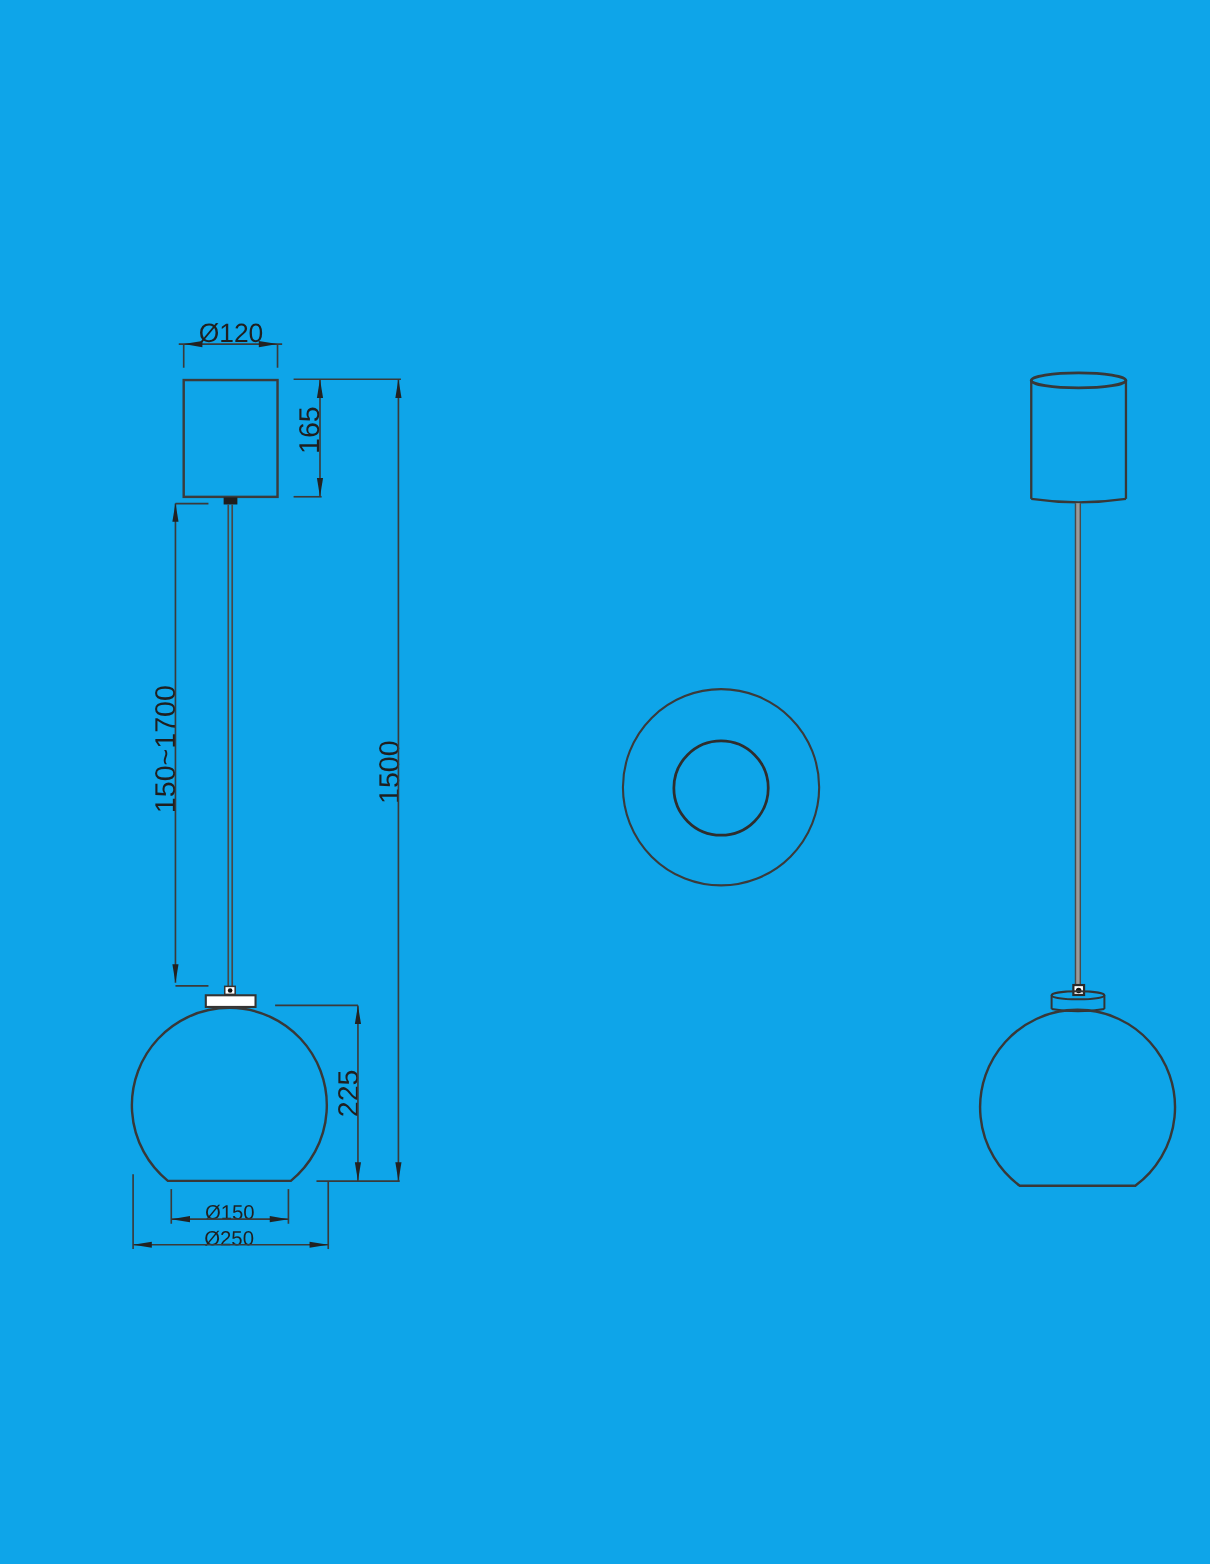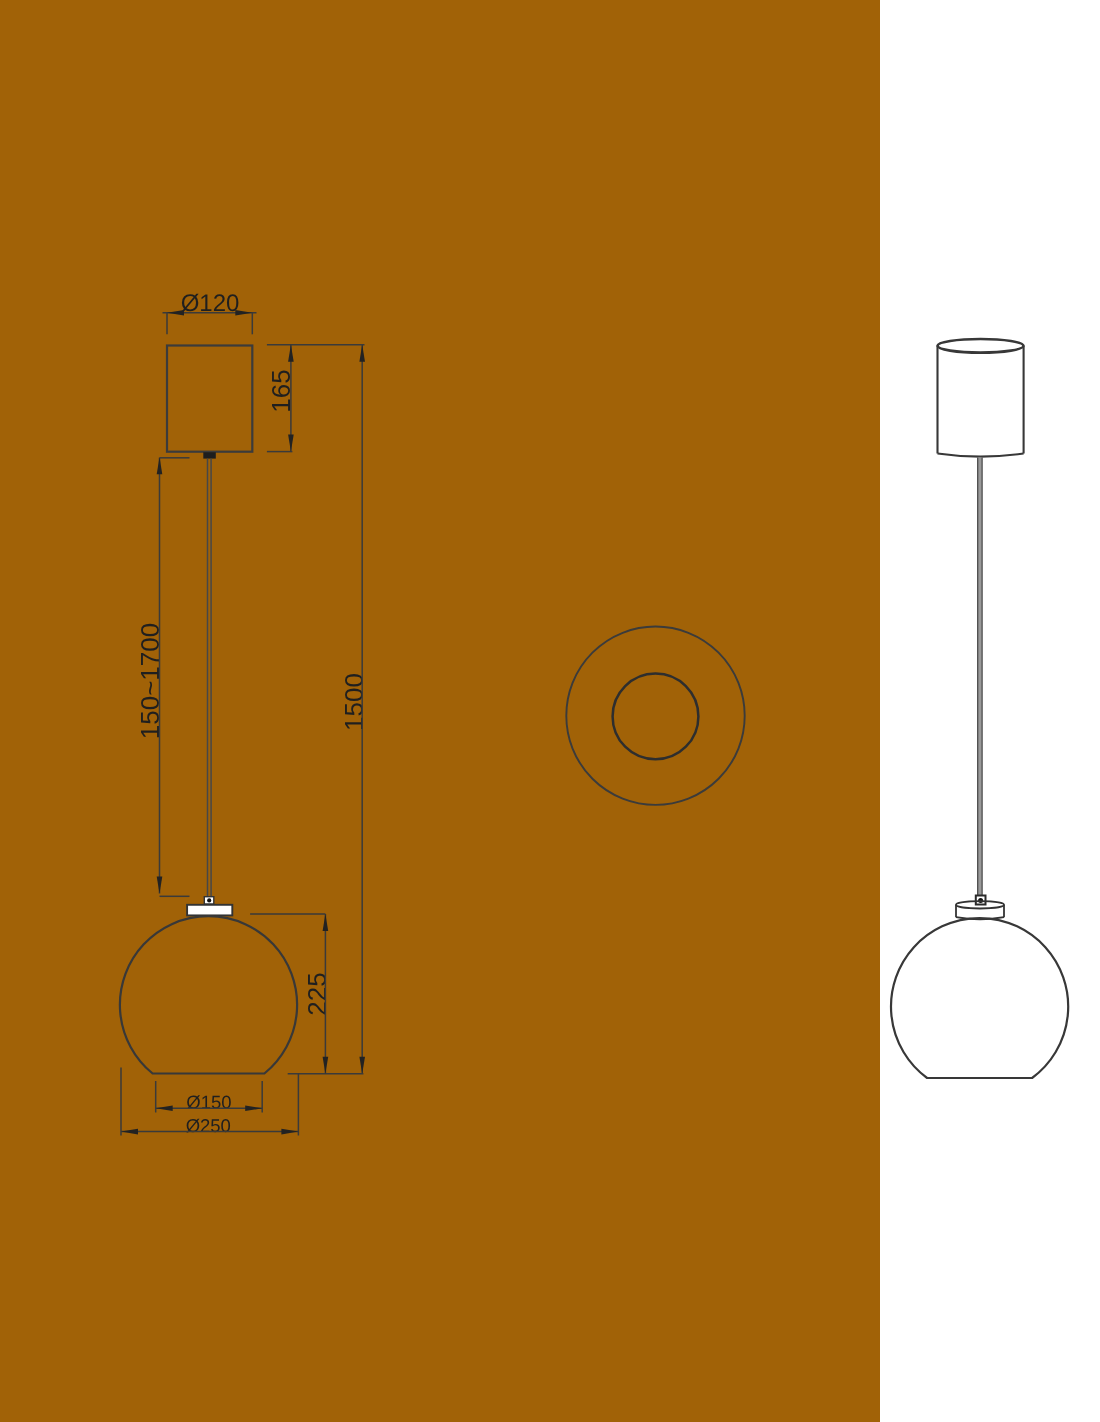--- a/index.html
+++ b/index.html
@@ -1,16 +1,16 @@
 <!DOCTYPE html>
 <html><head>
 <meta charset="utf-8">
 <style>
   html,body{margin:0;padding:0;background:#ffffff;}
-  .page{width:880px;height:1422px;position:relative;background:#a16207;}
+  .page{width:1100px;height:1422px;position:relative;background:#0ea5e9;}
   svg{display:block;}
   text{font-family:"Liberation Sans",sans-serif;fill:#1f1f1f;}
 </style>
 </head>
 <body>
 <div class="page">
 <svg width="1100" height="1422" viewBox="0 0 1100 1422">
 
   <rect x="167" y="345.5" width="85.3" height="106.2" fill="none" stroke="#3b3b3b" stroke-width="2.2"></rect>
 

